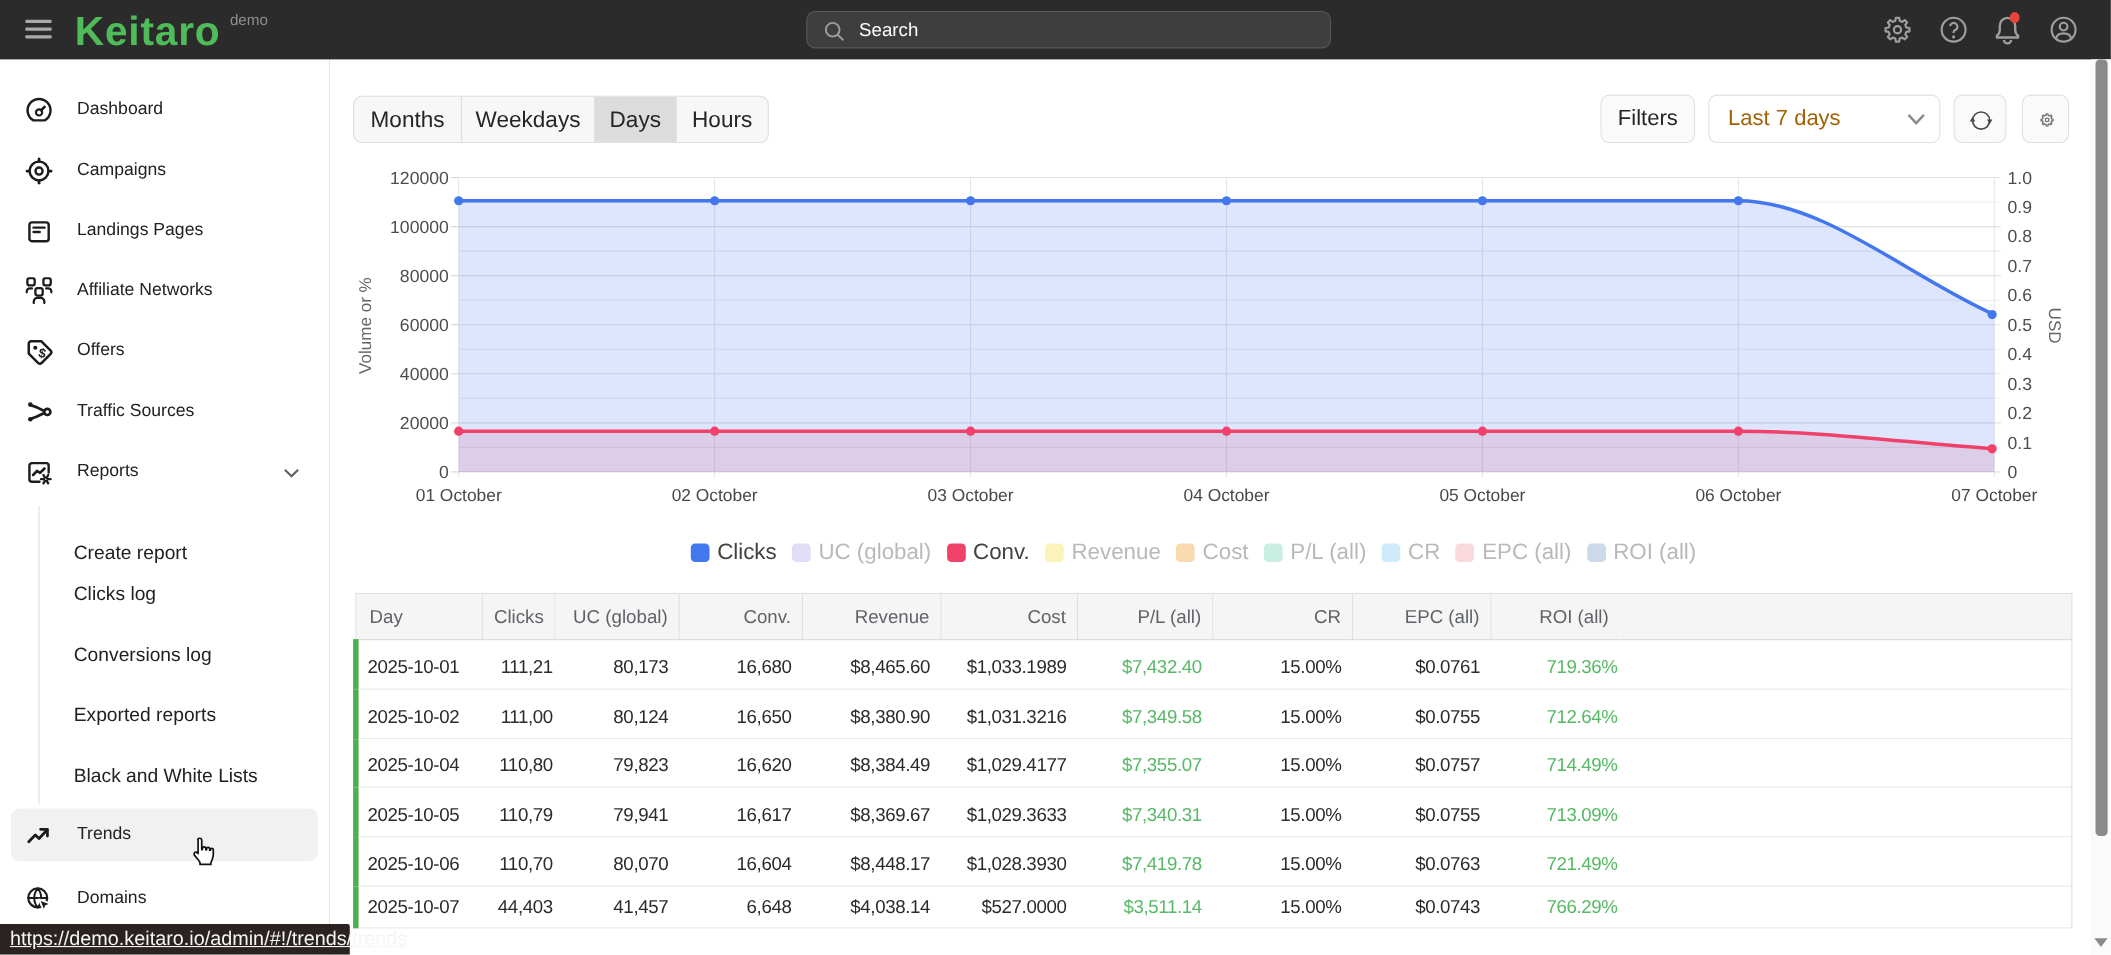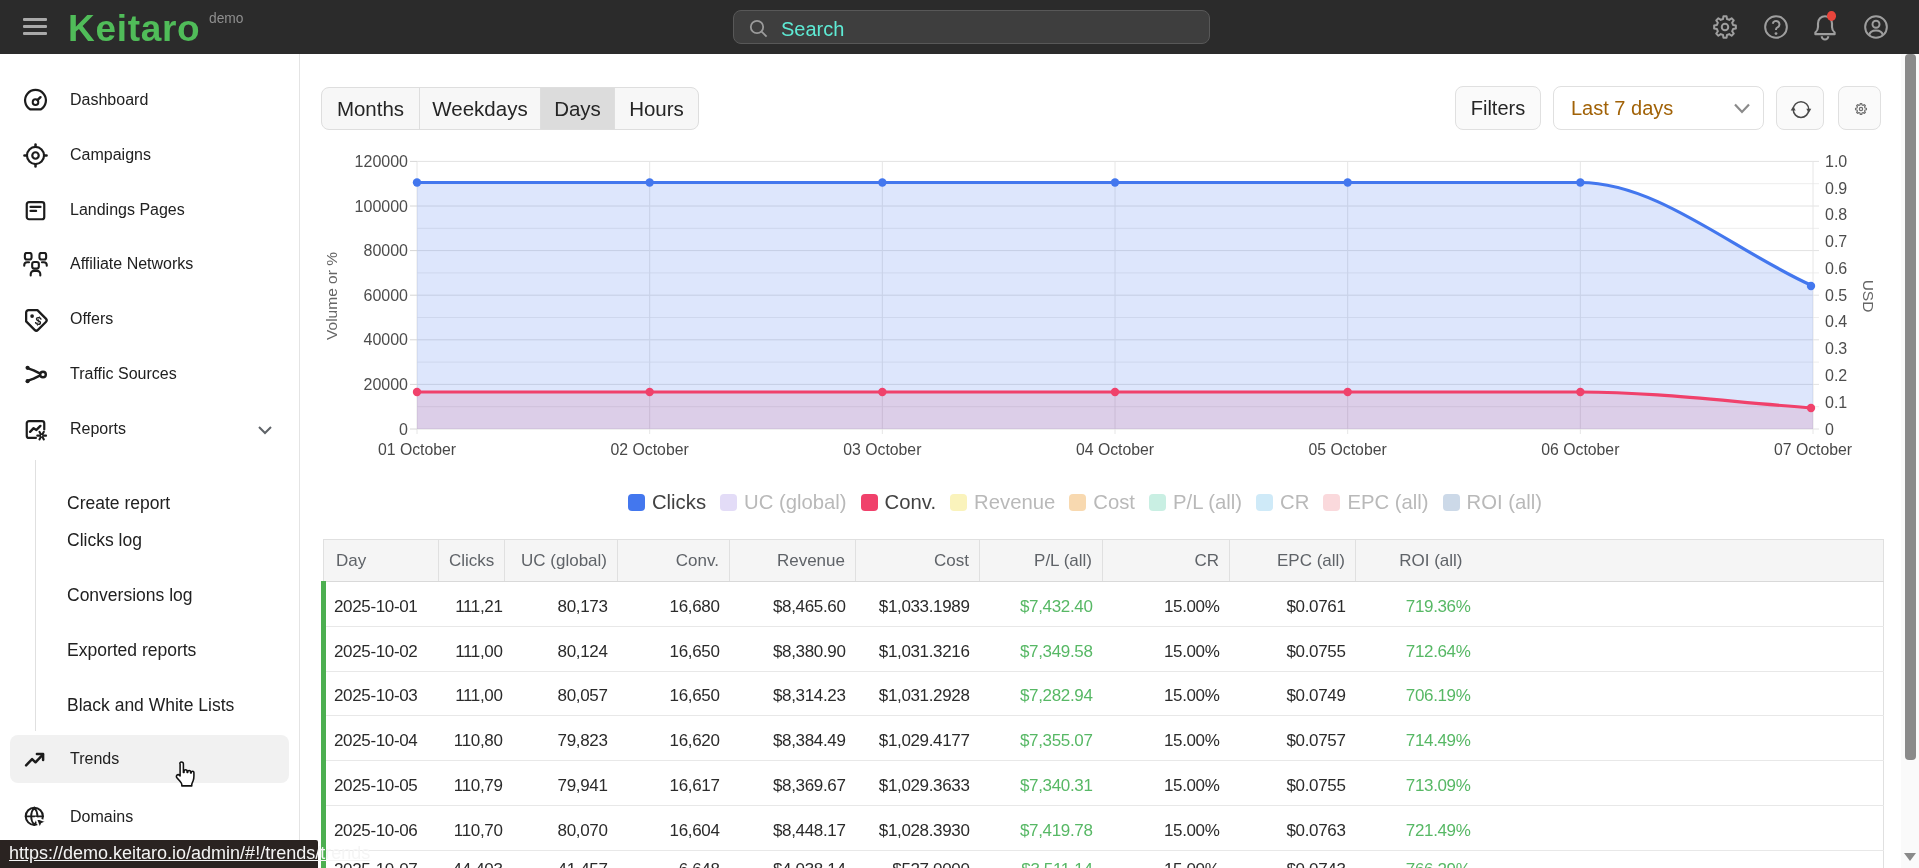--- a/index.html
+++ b/index.html
@@ -7,21 +7,21 @@
 body { font-family:"Liberation Sans", sans-serif; background:#fff; position:relative; }
 .abs { position:absolute; }
 
 
 .topbar { position:absolute; left:0; top:0; width:1919px; height:54px; background:#2b2b2b; z-index:30; }
 .burger { position:absolute; left:23px; top:18px; width:24px; }
 .burger div { height:2.6px; background:#a9a9a9; border-radius:1px; margin-bottom:4.4px; }
 .logo { position:absolute; left:68px; top:8px; font-size:37px; font-weight:700; color:#50bc59; letter-spacing:0.7px; }
 .demo { position:absolute; left:209px; top:11px; font-size:13.8px; color:#8f8f8f; }
 .search { position:absolute; left:733px; top:10px; width:477px; height:34px; background:#3e3e3e; border:1px solid #585858; border-radius:8px; }
-.search-txt { position:absolute; left:47px; top:7px; font-size:20px; color:#5eead4; }
+.search-txt { position:absolute; left:47px; top:7px; font-size:17px; color:#ffffff; }
 .topicon { position:absolute; top:13px; }
 
 
 .sidebar { position:absolute; left:0; top:54px; width:300px; height:814px; background:#fff; border-right:1px solid #e4e4e4; z-index:1; }
 .mitem { position:absolute; left:0; width:300px; height:48px; z-index:15; }
 .mitem .ic { position:absolute; left:23px; top:12px; }
 .mitem .tx { position:absolute; left:70px; top:50%; transform:translateY(-50%); font-size:16px; color:#212121; white-space:nowrap; }
 .sub { position:absolute; z-index:15; left:67px; transform:translateY(-50%); font-size:17.5px; color:#212121; white-space:nowrap; }
 .iline { position:absolute; z-index:14; left:35px; top:460px; width:1px; height:271px; background:#e0e0e0; }
 .trhl { position:absolute; z-index:13; left:10px; top:735px; width:279px; height:48px; background:#f1f1f1; border-radius:8px; }
@@ -403,33 +403,20 @@
 <td>16,650</td>
 <td>$8,380.90</td>
 <td>$1,031.3216</td>
 <td class="g">$7,349.58</td>
 <td>15.00%</td>
 <td>$0.0755</td>
 <td class="g tight">712.64%</td>
 <td></td>
       </tr>
 <tr>
-<td class="l">2025-10-03</td>
-<td class="tight">111,00</td>
-<td>80,057</td>
-<td>16,650</td>
-<td>$8,314.23</td>
-<td>$1,031.2928</td>
-<td class="g">$7,282.94</td>
-<td>15.00%</td>
-<td>$0.0749</td>
-<td class="g tight">706.19%</td>
-<td></td>
-      </tr>
-<tr>
 <td class="l">2025-10-04</td>
 <td class="tight">110,80</td>
 <td>79,823</td>
 <td>16,620</td>
 <td>$8,384.49</td>
 <td>$1,029.4177</td>
 <td class="g">$7,355.07</td>
 <td>15.00%</td>
 <td>$0.0757</td>
 <td class="g tight">714.49%</td>

